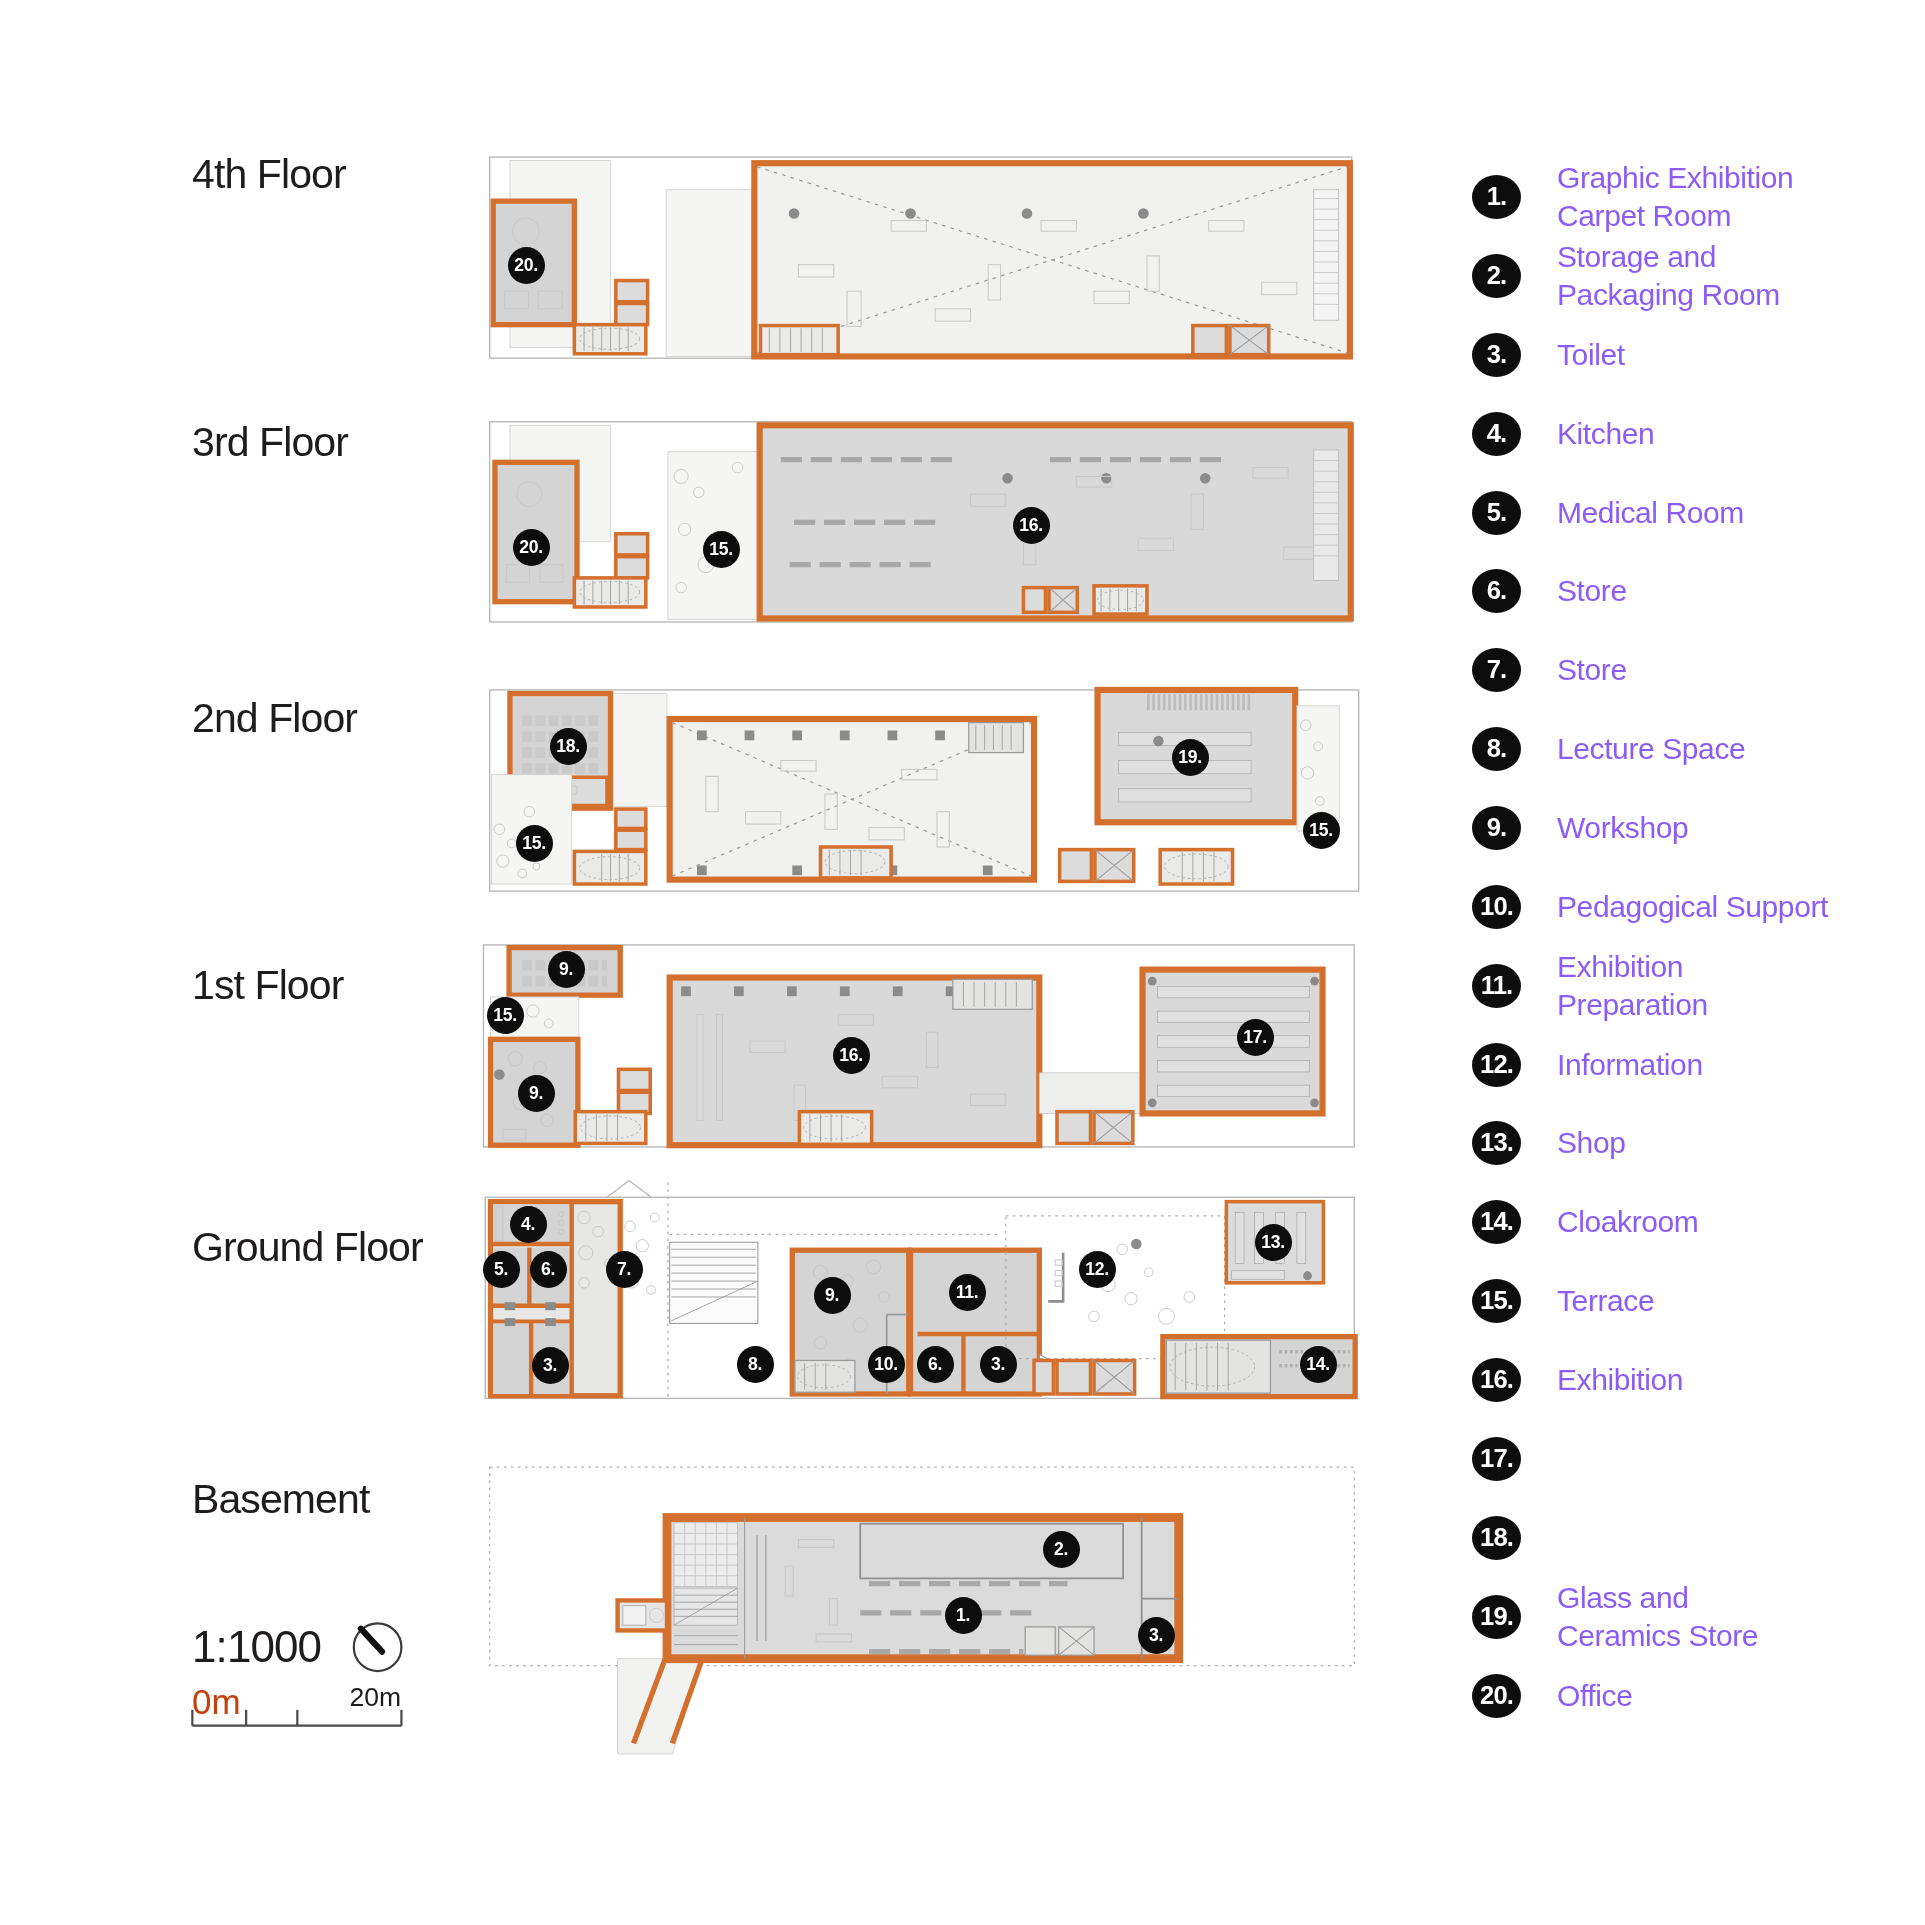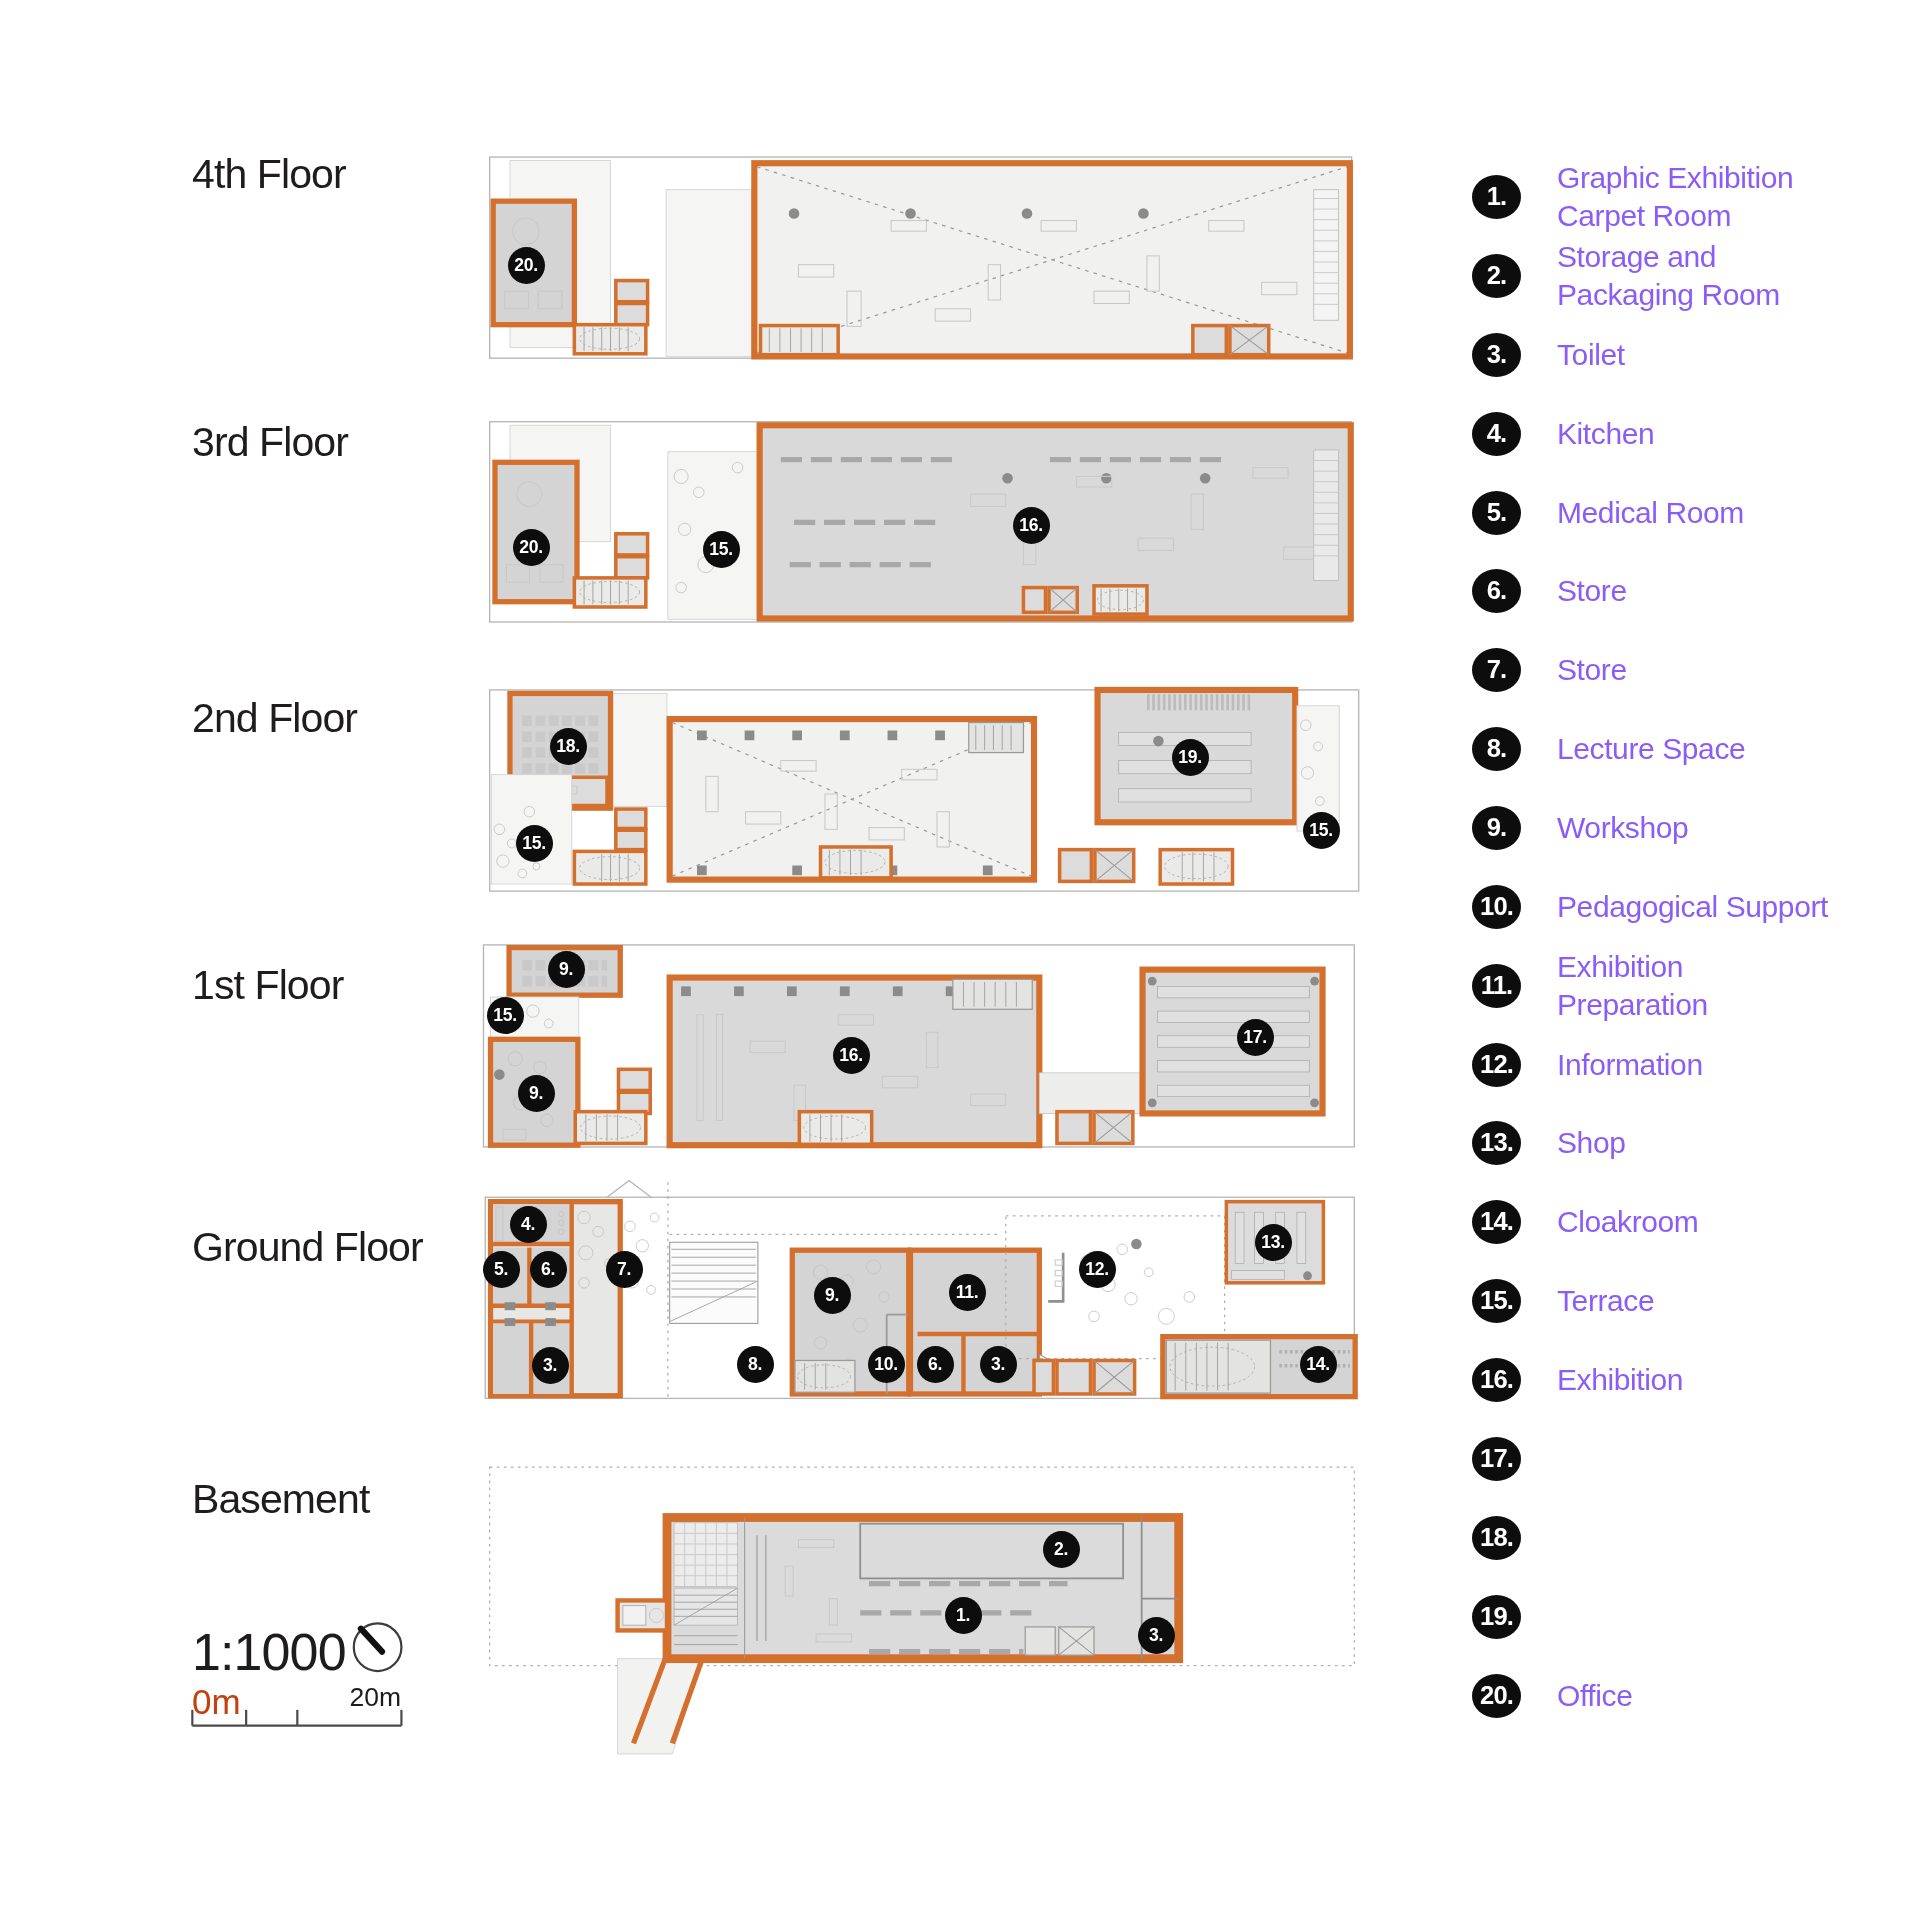--- a/index.html
+++ b/index.html
@@ -33,21 +33,21 @@
   .scaleln{stroke:#4a4a4a;stroke-width:2.5;}
 
   
   .floor-label{position:absolute;left:192px;font-size:41px;line-height:1;letter-spacing:-0.9px;color:#1f1c1d;white-space:nowrap;}
   .plan-badge{position:absolute;width:37px;height:37px;margin-left:-18.5px;margin-top:-18.5px;background:#0d0d0d;border-radius:50%;
     display:flex;align-items:center;justify-content:center;color:#fff;font-size:17.6px;font-weight:bold;letter-spacing:-0.4px;}
   .legend-row{position:absolute;left:1472px;height:79px;display:flex;align-items:center;}
   .legend-badge{width:49px;height:44px;background:#0d0d0d;border-radius:50%;display:flex;align-items:center;justify-content:center;
     color:#fff;font-size:25.6px;font-weight:bold;flex:0 0 auto;letter-spacing:-0.9px;}
   .legend-label{margin-left:36px;font-size:30px;line-height:1.24;letter-spacing:-0.4px;white-space:pre-line;color:#8b5cf6;}
-  .scale-ratio{position:absolute;left:192px;top:1622px;font-size:52px;letter-spacing:-0.9px;color:#1f1c1d;}
+  .scale-ratio{position:absolute;left:192px;top:1622px;font-size:44px;letter-spacing:-0.9px;color:#1f1c1d;}
   .scale-0{position:absolute;left:192px;top:1682px;font-size:35px;color:#c2410c;}
   .scale-20{position:absolute;left:401px;top:1682px;font-size:26.5px;transform:translateX(-100%);color:#1f1c1d;}
 </style>
 </head>
 <body>
 
 <div id="canvas">
 
   <svg id="plan-svg" width="1926" height="1926" viewBox="0 0 2183 2183" xmlns="http://www.w3.org/2000/svg">
 
@@ -639,20 +639,22 @@
         <span class="legend-label">Exhibition</span>
       </div>
       <div class="legend-row" style="top: 1419px;">
         <span class="legend-badge">17.</span>
       </div>
       <div class="legend-row" style="top: 1498px;">
         <span class="legend-badge">18.</span>
       </div>
       <div class="legend-row" style="top: 1577px;">
         <span class="legend-badge">19.</span>
+        <span class="legend-label">Glass and
+Ceramics Store</span>
       </div>
       <div class="legend-row" style="top: 1656px;">
         <span class="legend-badge">20.</span>
         <span class="legend-label">Office</span>
       </div>
     </div>
 
   <div class="scale-ratio">1:1000</div>
   <div class="scale-0">0m</div>
   <div class="scale-20">20m</div>

